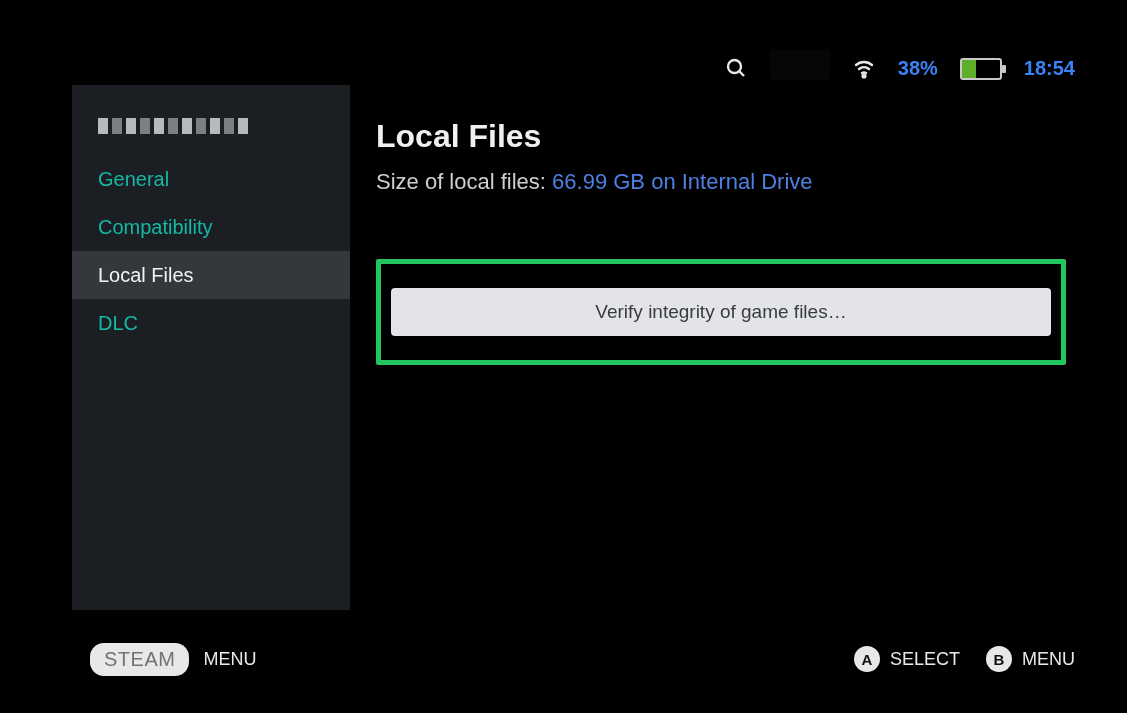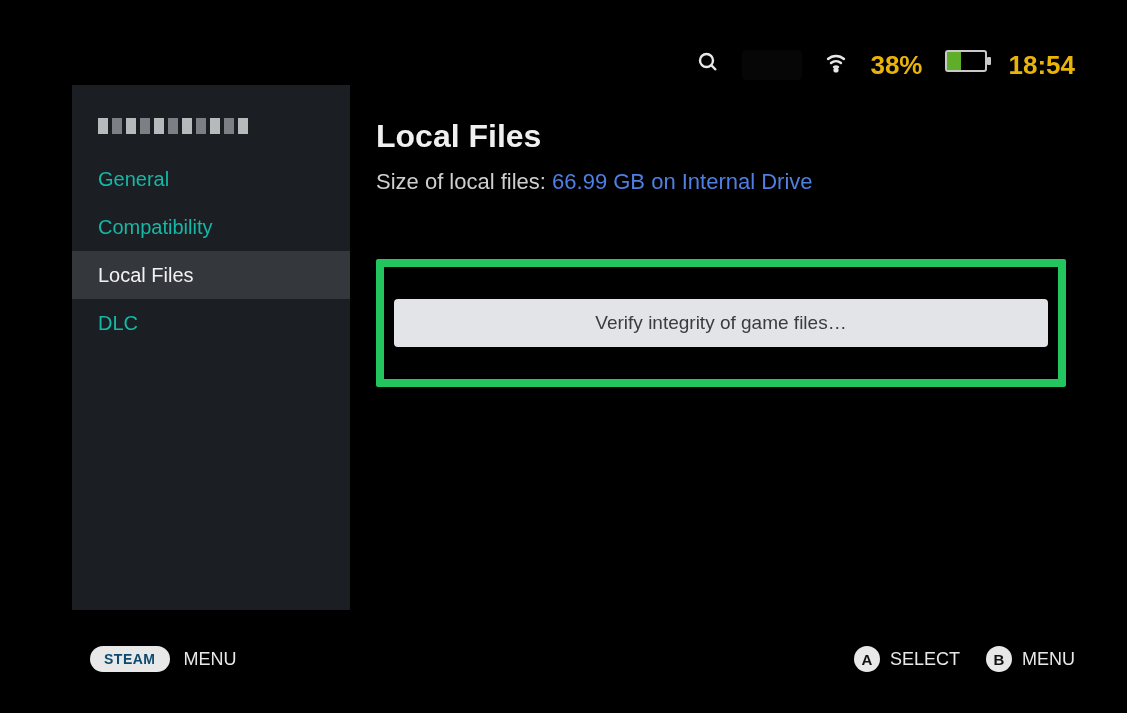--- a/index.html
+++ b/index.html
@@ -12,24 +12,24 @@
     overflow: hidden;
     position: relative;
   }
 
   
   .statusbar {
     position: absolute;
     top: 50px;
     right: 52px;
     display: flex;
-    align-items: flex-start;
+    align-items: flex-end;
     gap: 22px;
-    color: #eab308;
-    font-size: 26px;
+    color: #3b82f6;
+    font-size: 20px;
     font-weight: 600;
   }
   .status-icon { display: inline-flex; align-items: center; }
   .search-box {
     width: 60px; height: 30px;
     background: #060606;
     border-radius: 4px;
   }
   .battery {
     display: inline-flex; align-items: center;
@@ -108,22 +108,22 @@
     margin-bottom: 14px;
   }
   .size-line {
     font-size: 22px;
     color: #cfcfcf;
     margin-bottom: 64px;
   }
   .size-value { color: #4f7fe2; }
 
   .highlight-frame {
-    border: 8px solid #22c55e;
-    padding: 32px 10px;
+    border: 5px solid #22c55e;
+    padding: 24px 10px;
     border-radius: 2px;
   }
   .verify-btn {
     width: 100%;
     height: 48px;
     background: #e2e4e7;
     color: #3a3c3f;
     border: none;
     border-radius: 4px;
     font-size: 19px;
@@ -138,23 +138,23 @@
     height: 40px;
     display: flex;
     align-items: center;
     padding: 0 52px 0 90px;
     font-size: 18px;
     color: #e8e8e8;
   }
   .footer-left { display: flex; align-items: center; gap: 14px; }
   .steam-pill {
     background: #e8e8e8;
-    color: #0c4a6e;
-    font-weight: 700;
-    font-size: 14px;
+    color: #737373;
+    font-weight: 400;
+    font-size: 20px;
     letter-spacing: .5px;
     padding: 5px 14px;
     border-radius: 14px;
   }
   .footer-right {
     position: absolute;
     right: 52px;
     bottom: 0;
     top: 0;
     display: flex;

